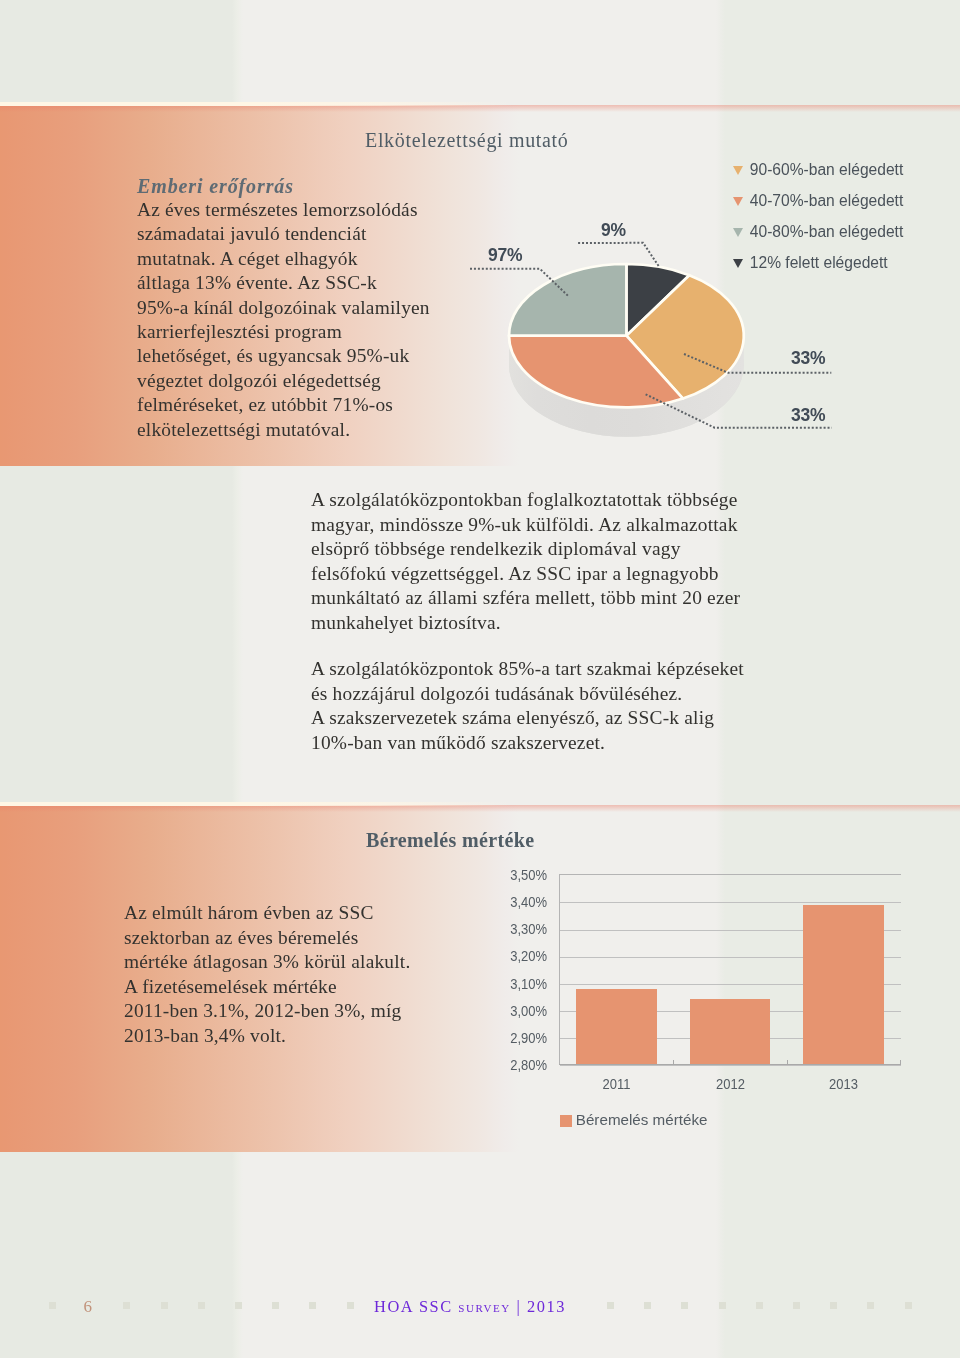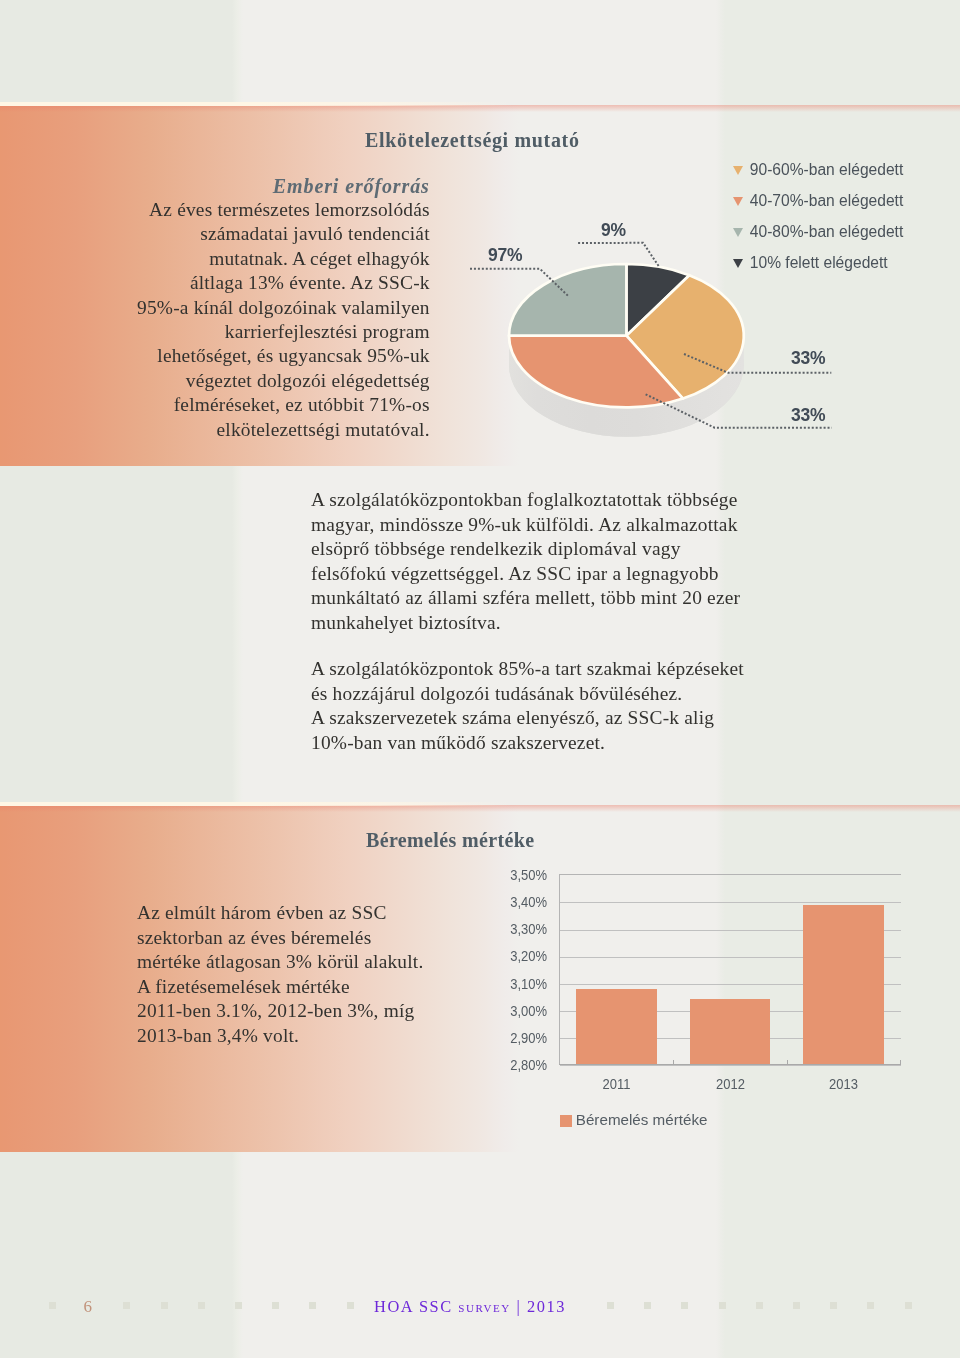--- a/index.html
+++ b/index.html
@@ -29,34 +29,34 @@
       background:linear-gradient(to right,rgba(255,246,229,1) 0px,
         rgba(255,246,229,1) 260px,rgba(255,246,229,.75) 380px,
         rgba(255,246,229,.35) 450px,rgba(255,246,229,0) 512px);}
   .band-tint{position:absolute;left:0;width:960px;height:7px;
       background:linear-gradient(to bottom,rgba(235,120,100,.42),rgba(235,120,100,0));}
 
   
   .serif-body{color:#33322f;font-family:"Liberation Serif",serif;letter-spacing:.2px;}
 
   .hr-block{position:absolute;left:137px;top:173.5px;
-      font-size:19.4px;line-height:24.4px;text-align:right;}
+      font-size:19.4px;line-height:24.4px;}
   .hr-block .hd{font-weight:bold;font-style:italic;color:#5e6b74;
       font-size:20px;letter-spacing:.88px;}
 
-  .title-pie{position:absolute;left:365px;top:128.5px;font-size:20px;font-weight:bold;
+  .title-pie{position:absolute;left:365px;top:128.5px;font-size:20px;font-weight:normal;
       color:#505d66;letter-spacing:.66px;}
 
   .mid-text{position:absolute;left:276px;top:488px;
       font-size:19.4px;line-height:24.5px;margin-left:35px;}
   .mid-text .para2{margin-top:22px;}
 
   .title-bar{position:absolute;left:366px;top:829px;font-size:20px;font-weight:bold;
       color:#505d66;letter-spacing:.37px;}
-  .bar-text{position:absolute;left:137px;top:901px;
+  .bar-text{position:absolute;left:124px;top:901px;
       font-size:19.4px;line-height:24.5px;}
 
   
   .plab{position:absolute;font-family:"Liberation Sans",sans-serif;font-weight:bold;
         font-size:17.5px;color:#414b56;letter-spacing:-0.2px;}
   .pie-legend{position:absolute;left:732px;top:163px;}
   .lg-item{position:relative;height:31px;}
   .lg-tri{position:absolute;left:0.9px;top:2.8px;width:0;height:0;
      border-left:5.2px solid transparent;border-right:5.2px solid transparent;
      border-top:9.2px solid #000;}
@@ -155,21 +155,21 @@
       <div class="lg-item">
         <span class="lg-tri" style="border-top-color: rgb(230, 148, 112);"></span>
         <span class="lg-txt">40-70%-ban elégedett</span>
       </div>
       <div class="lg-item">
         <span class="lg-tri" style="border-top-color: rgb(166, 181, 173);"></span>
         <span class="lg-txt">40-80%-ban elégedett</span>
       </div>
       <div class="lg-item">
         <span class="lg-tri" style="border-top-color: rgb(60, 64, 69);"></span>
-        <span class="lg-txt">10% felett elégedett</span>
+        <span class="lg-txt">12% felett elégedett</span>
       </div>
     </div>
 
   <div class="mid-text serif-body">
     <div>A  szolgálatóközpontokban foglalkoztatottak többsége<br>magyar, mindössze 9%-uk külföldi. Az alkalmazottak<br>elsöprő többsége rendelkezik diplomával vagy<br>felsőfokú végzettséggel. Az SSC ipar a legnagyobb<br>munkáltató az állami szféra mellett, több mint 20 ezer<br>munkahelyet biztosítva.</div>
     <div class="para2">A szolgálatóközpontok 85%-a tart szakmai képzéseket<br>és hozzájárul dolgozói tudásának bővüléséhez.<br>A szakszervezetek száma elenyésző, az SSC-k alig<br>10%-ban van működő szakszervezet.</div>
   </div>
 
   <div class="title-bar">Béremelés mértéke</div>
   <div class="bar-text serif-body">Az elmúlt három évben az SSC<br>szektorban az éves béremelés<br>mértéke átlagosan 3% körül alakult.<br>A fizetésemelések mértéke<br>2011-ben 3.1%, 2012-ben 3%, míg<br>2013-ban 3,4% volt.</div>

